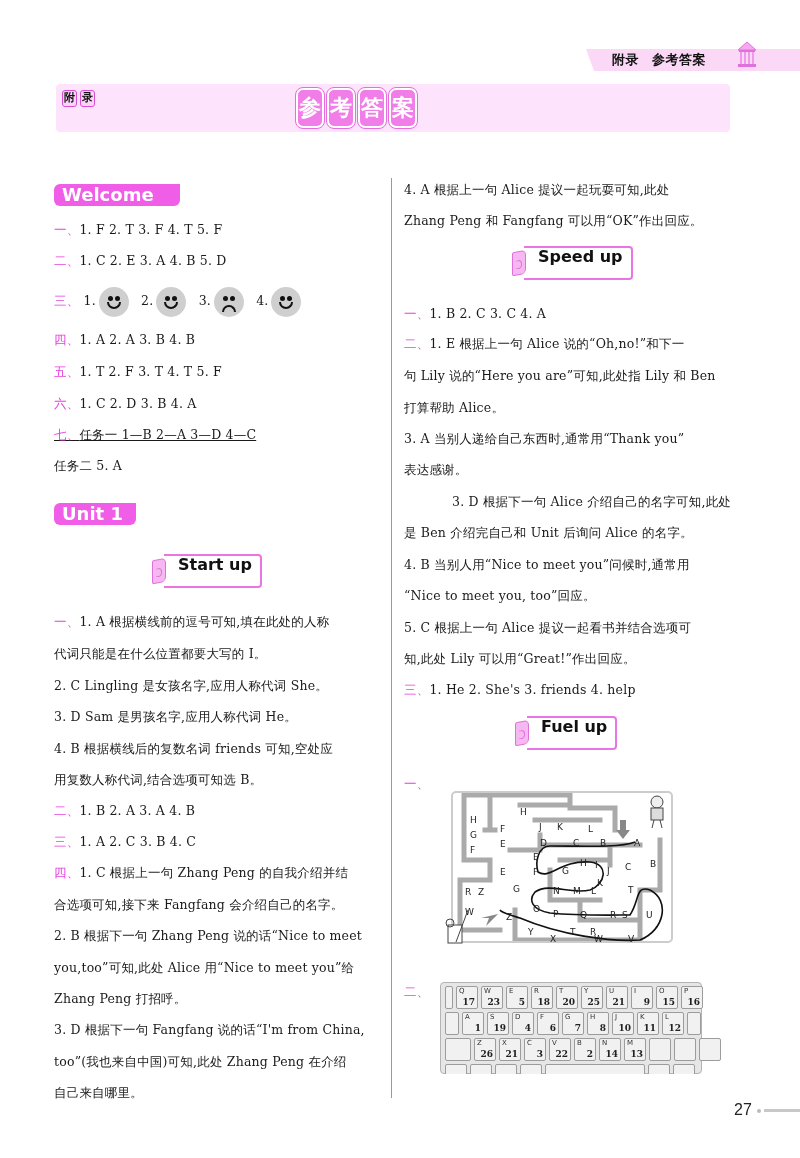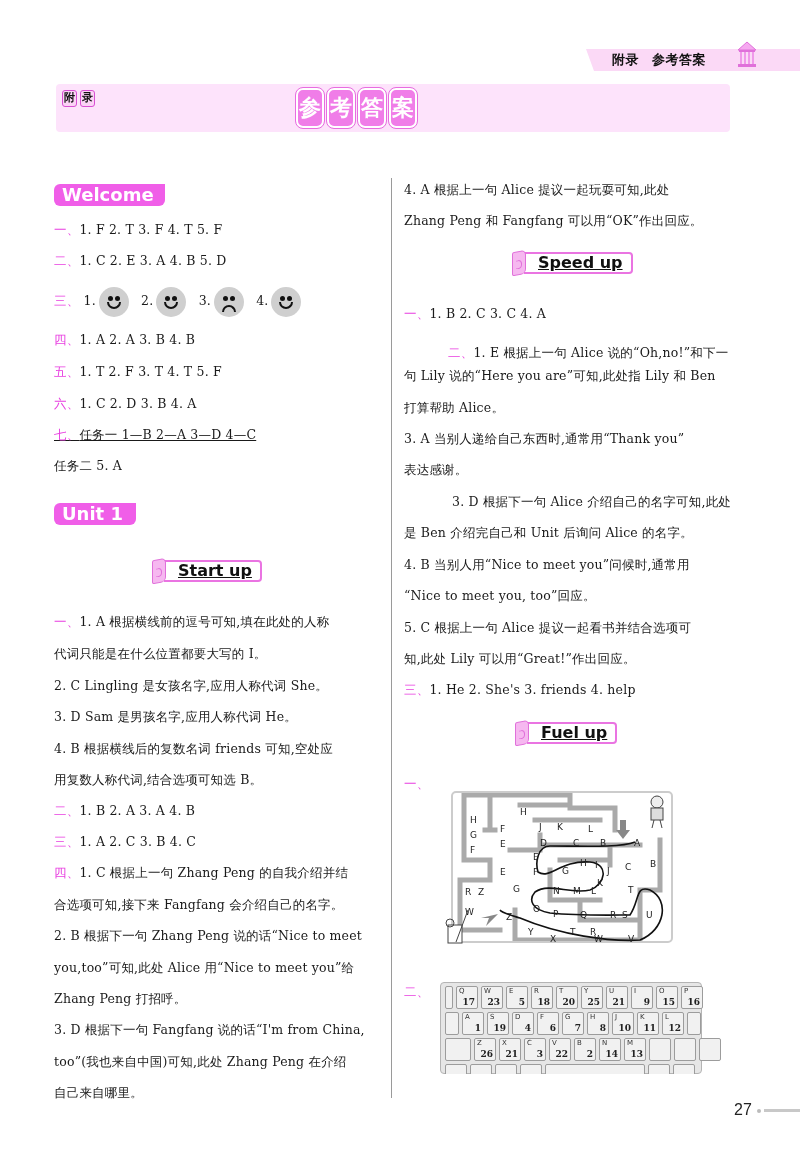--- a/index.html
+++ b/index.html
@@ -27,23 +27,23 @@
   .col-divider { position: absolute; top: 178px; left: 391px; width: 1px; height: 920px; background: #9a9a9a; }
 
   .unit-badge { position: absolute; height: 22px; background: #f05ee8; color: #fff;
     font-family: "DejaVu Sans", sans-serif; font-weight: bold; font-size: 18px; line-height: 22px;
     padding-left: 8px; border-radius: 6px 0 6px 6px; }
   .sec-badge { position: absolute; height: 26px; display: flex; align-items: center; }
   .sec-badge .book { width: 14px; height: 24px; background: #f6b8f0; border: 1.5px solid #e070da;
     border-radius: 2px 5px 5px 2px; transform: skewY(-10deg); position: relative; }
   .sec-badge .book::after { content: ""; position: absolute; left: 3px; top: 8px; width: 5px; height: 7px;
     border: 1.5px solid #e070da; border-left: none; border-radius: 0 4px 4px 0; }
-  .sec-badge .label { height: 22px; border: 2px solid #ea74e2; border-left: none; border-radius: 0 4px 4px 0;
+  .sec-badge .label { height: 34px; border: 2px solid #ea74e2; border-left: none; border-radius: 0 4px 4px 0;
     padding: 0 8px 0 14px; font-family: "DejaVu Sans", sans-serif; font-weight: bold; font-size: 16px;
-    line-height: 18px; color: #111; background: #fff; margin-left: -2px; text-decoration: underline; }
+    line-height: 18px; color: #111; background: #fff; margin-left: -2px; }
 
   .line { position: absolute; font-size: 12.5px; line-height: 16px; white-space: nowrap; letter-spacing: 0.2px; }
   .num { color: #e83ee0; font-family: "DejaVu Sans", sans-serif; }
 
   .smiley { display: inline-block; width: 30px; height: 30px; border-radius: 50%; background: #cfcfcf;
     vertical-align: middle; position: relative; margin: 0 8px 0 3px; }
   .smiley .eye { position: absolute; top: 9px; width: 5px; height: 5px; background: #111; border-radius: 50%; }
   .smiley .eye.l { left: 9px; } .smiley .eye.r { right: 9px; }
   .smiley .mouth { position: absolute; left: 8px; width: 14px; height: 7px; border: 2px solid #111; }
   .smiley .mouth.happy { top: 15px; border-top: none; border-radius: 0 0 10px 10px; }
@@ -84,21 +84,21 @@
 </div>
 <div class="big-title">
   <span>参</span>
   <span>考</span>
   <span>答</span>
   <span>案</span>
 </div>
 
 <div class="col-divider"></div>
 
-<div class="unit-badge" style="top:184px;left:54px;width:111px;">Welcome</div>
+<div class="unit-badge" style="top:184px;left:54px;width:126px;">Welcome</div>
 
 <div class="line" style="top:222px;left:54px;"><span class="num">一、</span><span>1. F   2. T   3. F   4. T   5. F</span></div>
 <div class="line" style="top:253px;left:54px;"><span class="num">二、</span><span>1. C   2. E   3. A   4. B   5. D</span></div>
 <div class="line" style="top:286px;left:54px;line-height:30px;">
   <span class="num">三、</span>
   <span>1.</span><span class="smiley"><i class="eye l"></i><i class="eye r"></i><i class="mouth happy"></i></span>
   <span>2.</span><span class="smiley"><i class="eye l"></i><i class="eye r"></i><i class="mouth happy"></i></span>
   <span>3.</span><span class="smiley"><i class="eye l"></i><i class="eye r"></i><i class="mouth sad"></i></span>
   <span>4.</span><span class="smiley"><i class="eye l"></i><i class="eye r"></i><i class="mouth happy"></i></span>
 </div>
@@ -134,21 +134,21 @@
 
 <div class="line" style="top:182px;left:404px;">4. A   根据上一句 Alice 提议一起玩耍可知,此处</div>
 <div class="line" style="top:213px;left:404px;">Zhang Peng 和 Fangfang 可以用“OK”作出回应。</div>
 
 <div class="sec-badge" style="top:250px;left:512px;">
   <div class="book"></div>
   <div class="label">Speed up</div>
 </div>
 
 <div class="line" style="top:306px;left:404px;"><span class="num">一、</span><span>1. B   2. C   3. C   4. A</span></div>
-<div class="line" style="top:345px;left:404px;margin-left:44px;"><span class="num">二、</span><span>1. E   根据上一句 Alice 说的“Oh,no!”和下一</span></div>
+<div class="line" style="top:336px;left:404px;"><span class="num">二、</span><span>1. E   根据上一句 Alice 说的“Oh,no!”和下一</span></div>
 <div class="line" style="top:368px;left:404px;">句 Lily 说的“Here you are”可知,此处指 Lily 和 Ben</div>
 <div class="line" style="top:400px;left:404px;">打算帮助 Alice。</div>
 <div class="line" style="top:431px;left:404px;">3. A   当别人递给自己东西时,通常用“Thank you”</div>
 <div class="line" style="top:462px;left:404px;">表达感谢。</div>
 <div class="line" style="top:494px;left:404px;margin-left:48px;">3. D   根据下一句 Alice 介绍自己的名字可知,此处</div>
 <div class="line" style="top:525px;left:404px;">是 Ben 介绍完自己和 Unit 后询问 Alice 的名字。</div>
 <div class="line" style="top:557px;left:404px;">4. B   当别人用“Nice to meet you”问候时,通常用</div>
 <div class="line" style="top:588px;left:404px;">“Nice to meet you, too”回应。</div>
 <div class="line" style="top:620px;left:404px;">5. C   根据上一句 Alice 提议一起看书并结合选项可</div>
 <div class="line" style="top:651px;left:404px;">知,此处 Lily 可以用“Great!”作出回应。</div>

